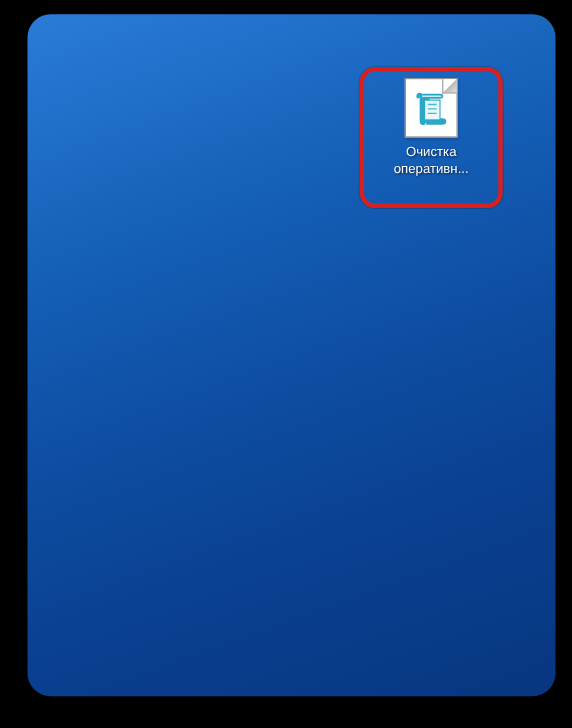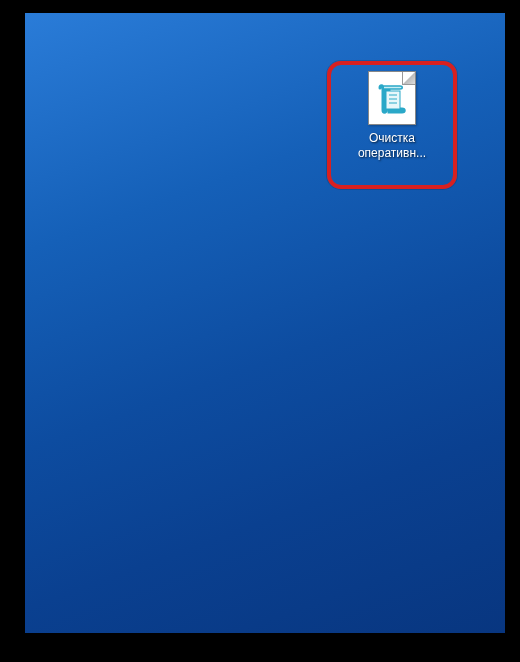--- a/index.html
+++ b/index.html
@@ -15,20 +15,21 @@
       font-family: "Segoe UI", Tahoma, sans-serif;
       overflow: hidden;
     }
     .desktop {
       position: absolute;
       top: 13px;
       left: 25px;
       width: 480px;
       height: 620px;
       background: linear-gradient(160deg, #2a7cd8 0%, #1560b8 30%, #0d4ca0 55%, #0a4090 75%, #083680 100%);
+      border-radius: 21px;
     }
     .highlight-box {
       position: absolute;
       top: 48px;
       left: 302px;
       width: 130px;
       height: 128px;
       border: 4px solid #d82020;
       border-radius: 14px;
       pointer-events: none;

